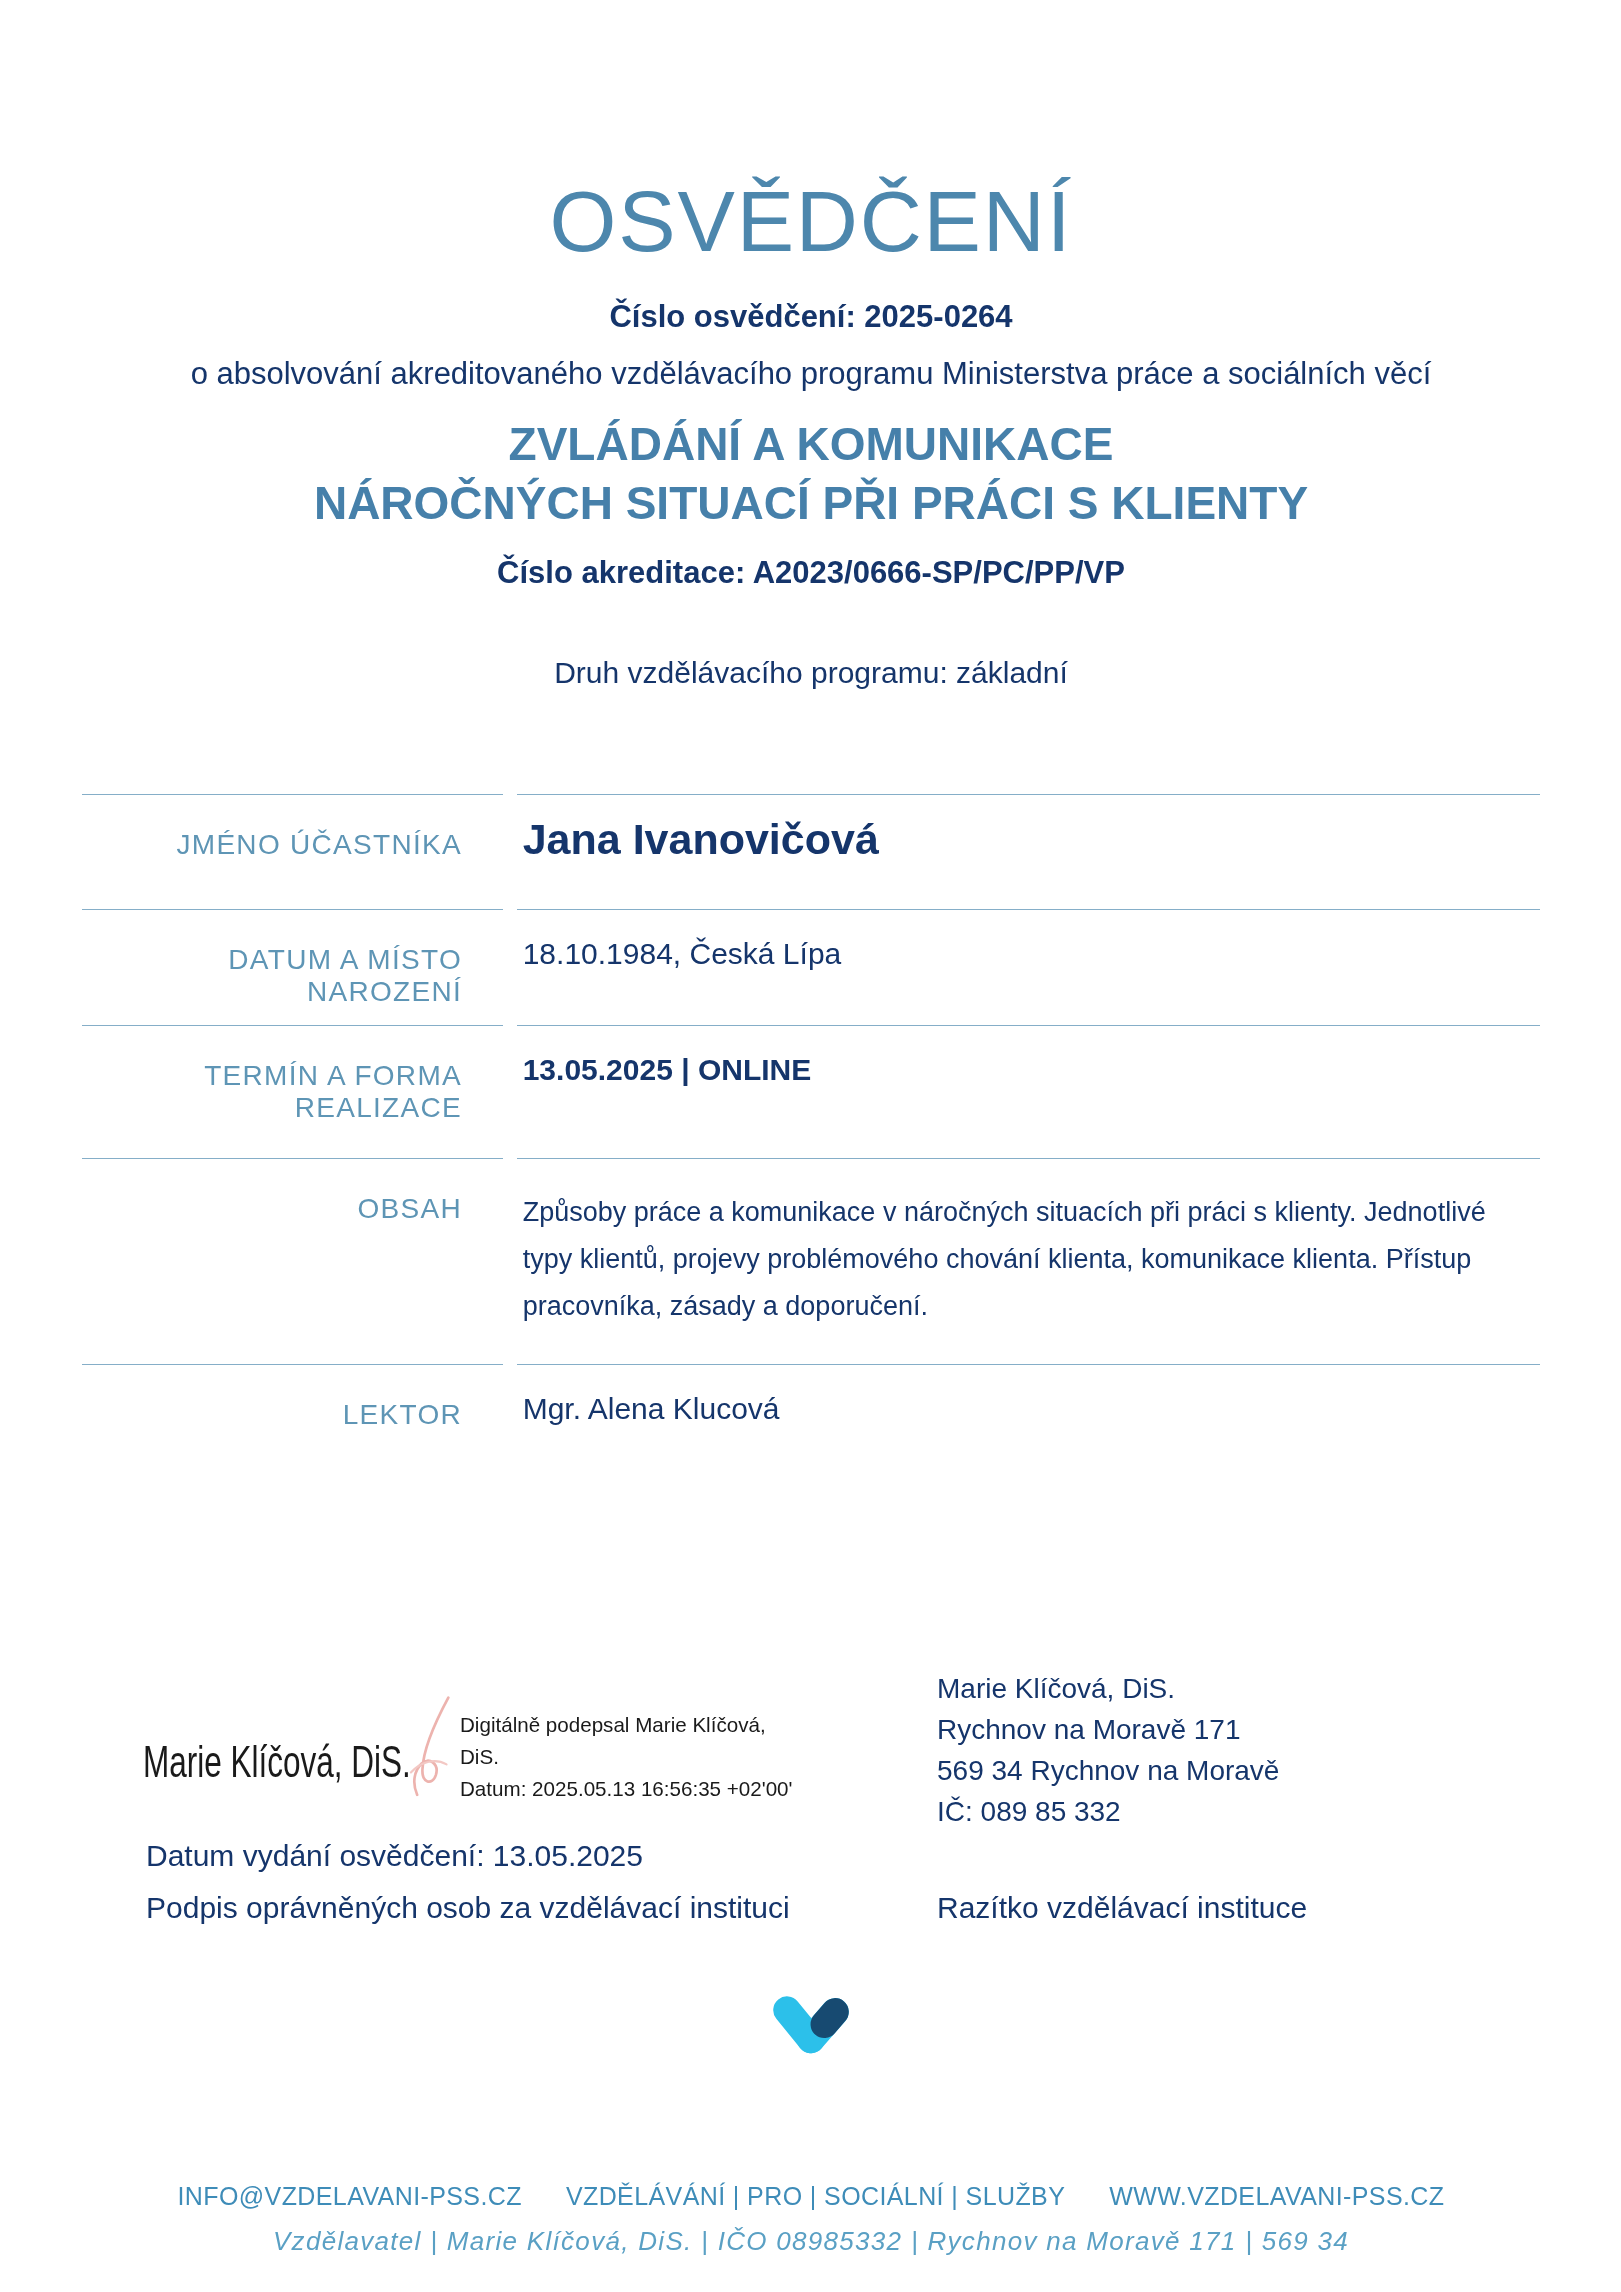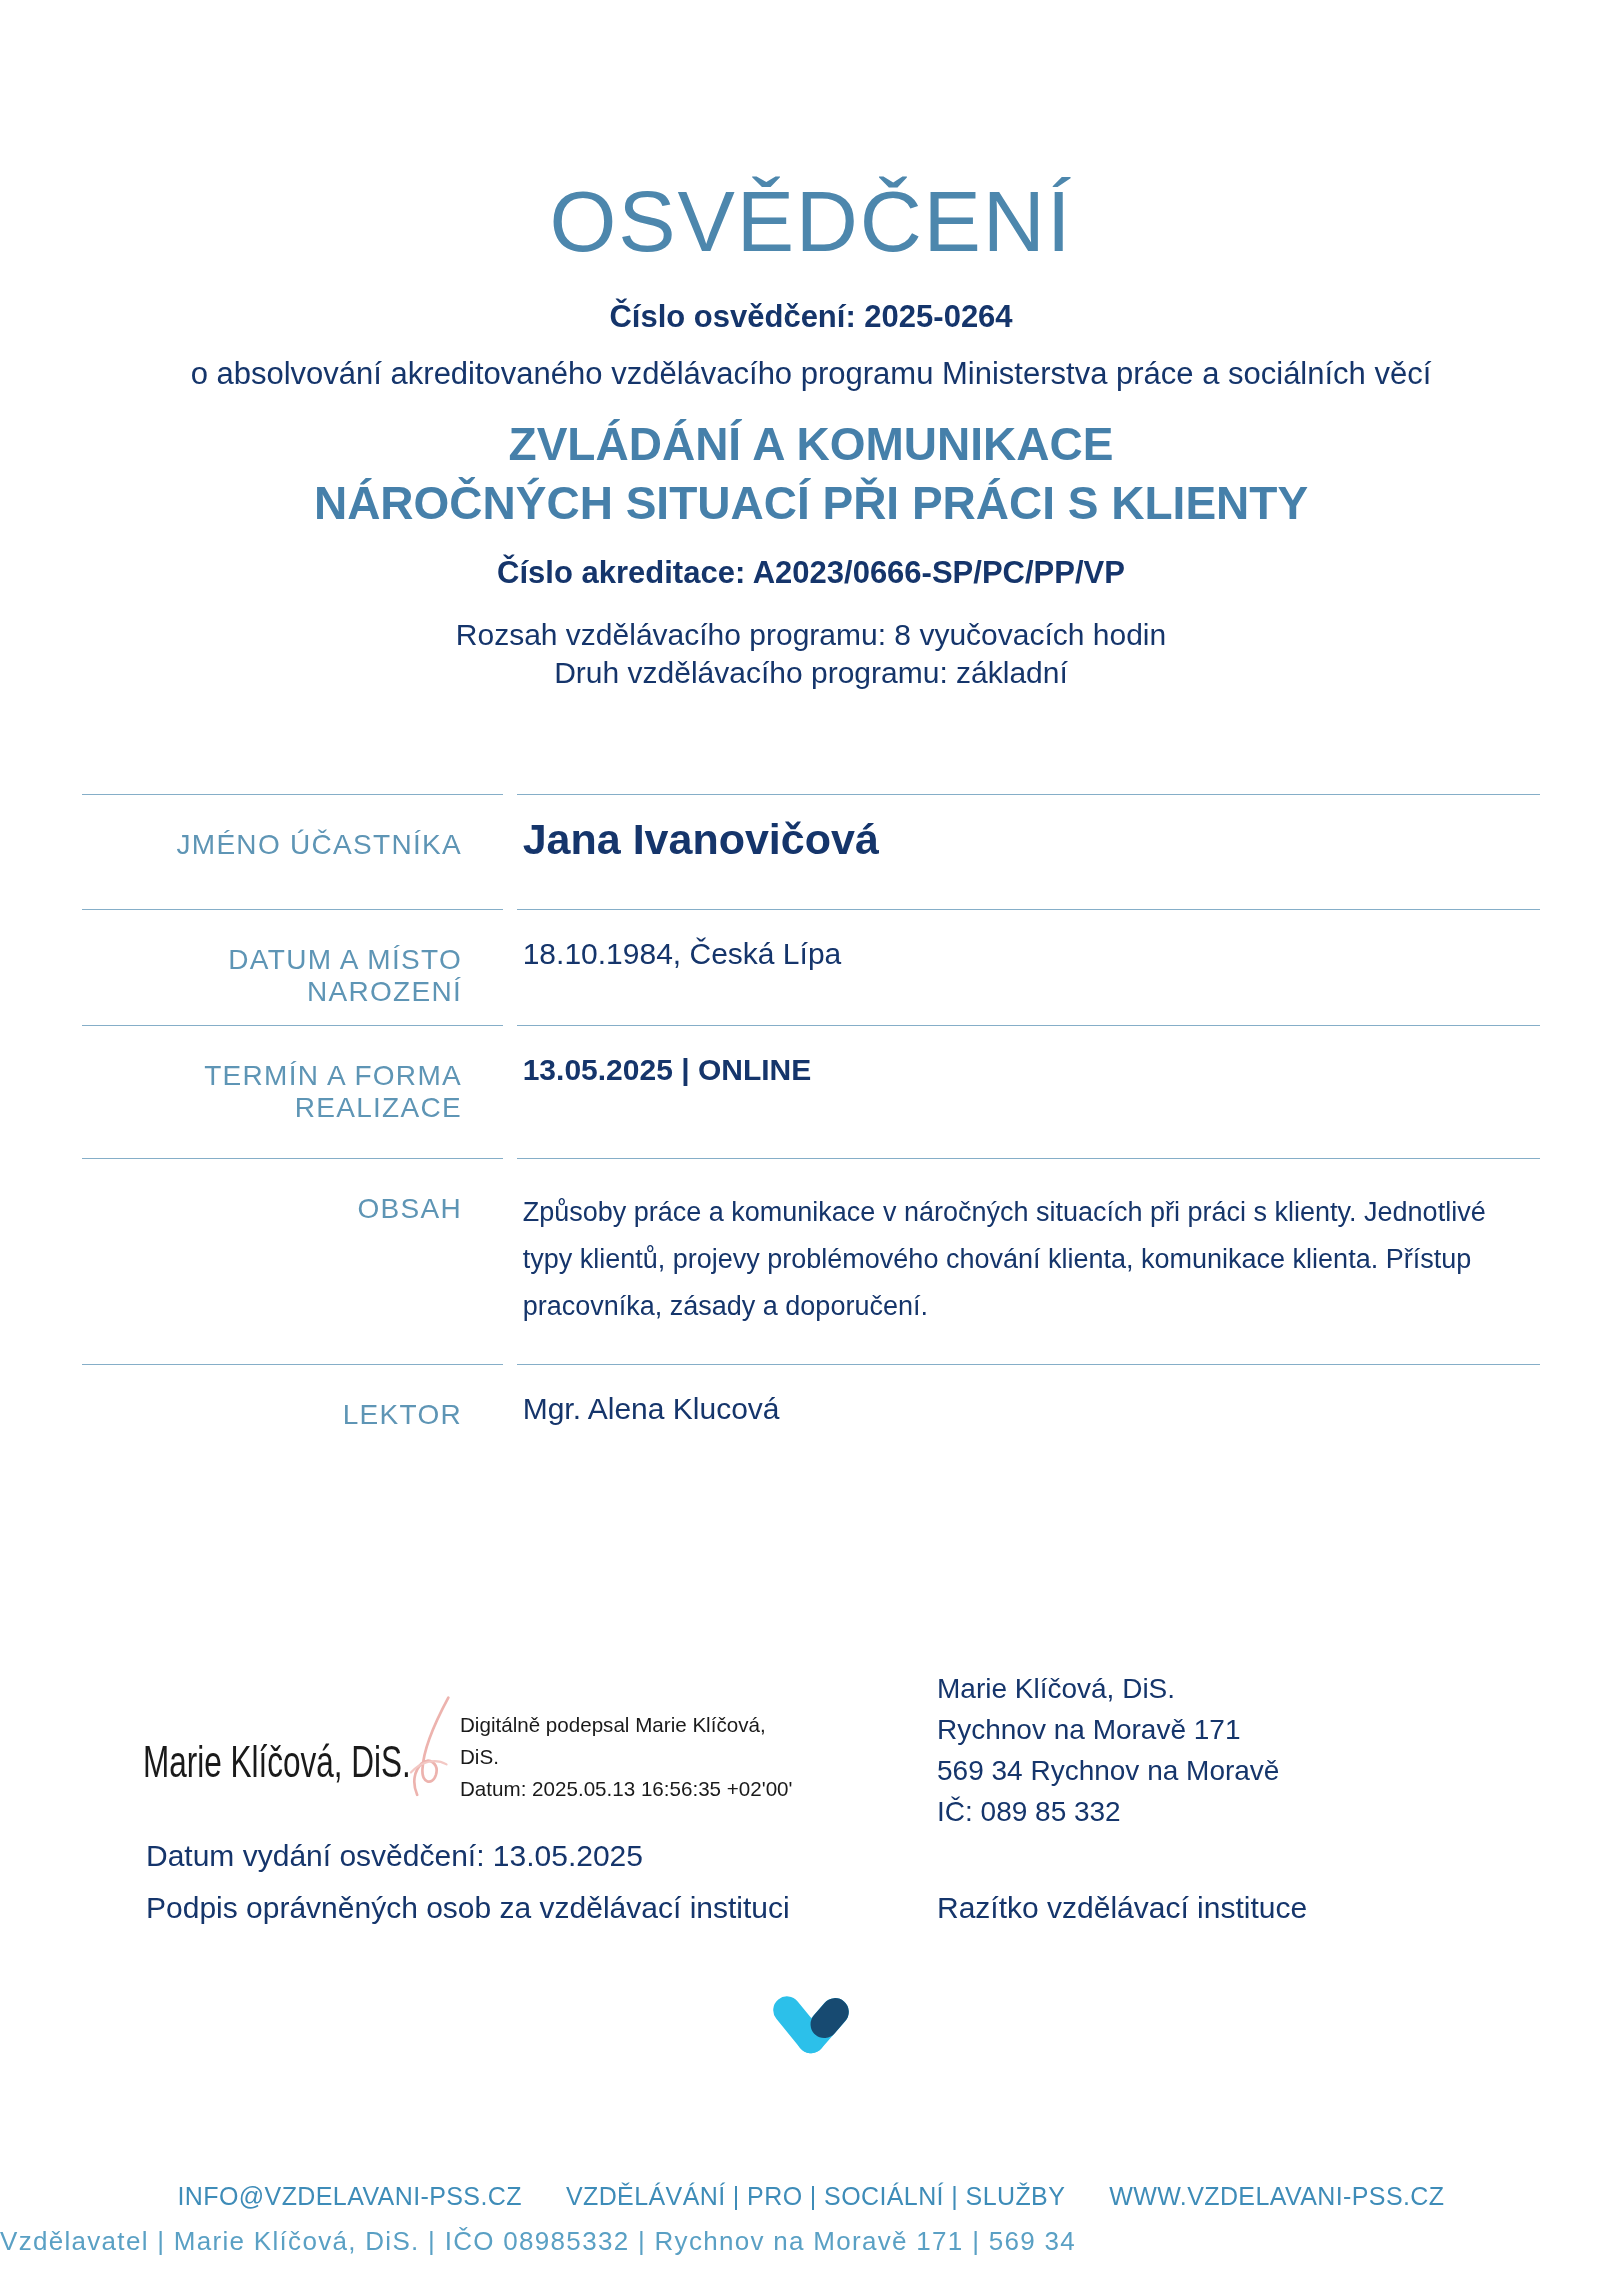--- a/index.html
+++ b/index.html
@@ -71,36 +71,36 @@
 
   .footer-line1{
     position:absolute;left:0;top:2182px;width:100%;
     display:flex;justify-content:center;gap:44px;
     font-size:25px;font-weight:normal;letter-spacing:0.4px;
     color:#3e8cb8;
     text-align:center;
   }
   .footer-line2{
     position:absolute;left:0;top:2226px;width:100%;
-    font-size:26px;letter-spacing:1.3px;
+    text-align:center;
+    font-size:26px;font-style:italic;letter-spacing:1.3px;
     color:#5aa0c4;
   }
 </style>
 </head>
 <body>
 
 <div class="page">
 
   <div class="center doc-title">OSVĚDČENÍ</div>
   <div class="center cert-number">Číslo osvědčení: 2025-0264</div>
   <div class="center program-1">ZVLÁDÁNÍ A KOMUNIKACE</div>
   <div class="center intro-line">o absolvování akreditovaného vzdělávacího programu Ministerstva práce a sociálních věcí</div>
   <div class="center program-2">NÁROČNÝCH SITUACÍ PŘI PRÁCI S KLIENTY</div>
   <div class="center akreditace">Číslo akreditace: A2023/0666-SP/PC/PP/VP</div>
-  <div class="center scope-line">Rozsah vzdělávacího programu: 8 vyučovacích hodin</div>
   <div class="center type-line">Druh vzdělávacího programu: základní</div>
 
   <div class="details">
     <div class="drow row-1">
       <div class="lbl">JMÉNO ÚČASTNÍKA</div>
       <div class="gap"></div>
       <div class="val">Jana Ivanovičová</div>
     </div>
     <div class="drow row-2">
       <div class="lbl">DATUM A MÍSTO NAROZENÍ</div>

